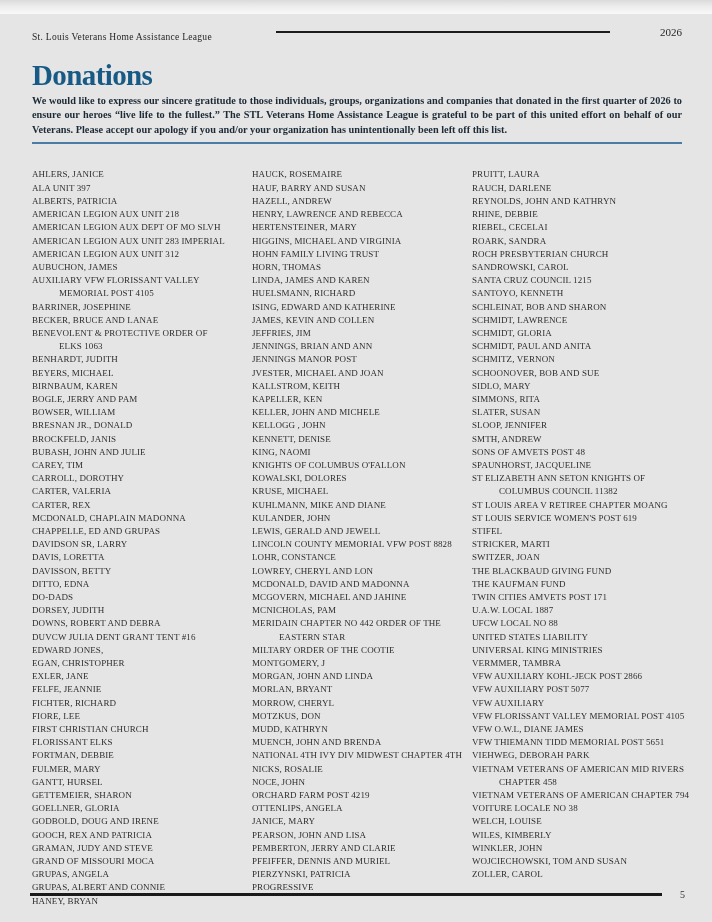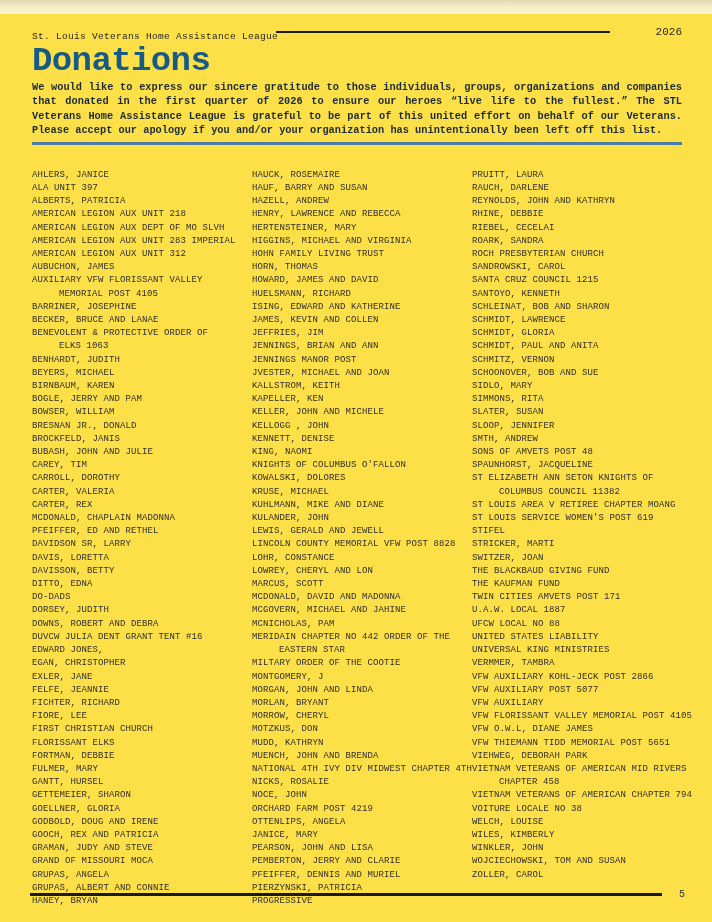--- a/index.html
+++ b/index.html
@@ -1,21 +1,21 @@
 <!DOCTYPE html>
 <html><head>
 <meta charset="utf-8">
 <style>
   html, body { margin: 0; padding: 0; background: #fff; }
   .page {
     position: relative;
     width: 712px;
     height: 922px;
-    background: #fde047;
-    font-family: Liberation Mono, monospace;
+    background: #e5e5e5;
+    font-family: Liberation Serif, serif;
     overflow: hidden;
     box-sizing: border-box;
   }
   .top-shade {
     position: absolute;
     top: 0; left: 0; right: 0;
     height: 14px;
     background: linear-gradient(180deg, #d7d7d7 0%, #ededed 40%, #ffffff 100%);
     opacity: .75;
   }
@@ -43,22 +43,22 @@
   .hdr-right {
     position: absolute;
     right: 0;
     top: 26px;
     font-size: 11px;
     color: #262626;
   }
 
   
   .page-title {
-    margin-top: 7px;
-    font-size: 34px;
+    margin-top: 21px;
+    font-size: 29px;
     line-height: 30px;
     font-weight: bold;
     letter-spacing: -0.6px;
     color: #175a85;
   }
   .intro {
     margin-top: 4px;
     font-size: 10.3px;
     line-height: 14.3px;
     font-weight: bold;
@@ -152,21 +152,21 @@
           <div class="donor-line">BOGLE, JERRY AND PAM</div>
           <div class="donor-line">BOWSER, WILLIAM</div>
           <div class="donor-line">BRESNAN JR., DONALD</div>
           <div class="donor-line">BROCKFELD, JANIS</div>
           <div class="donor-line">BUBASH, JOHN AND JULIE</div>
           <div class="donor-line">CAREY, TIM</div>
           <div class="donor-line">CARROLL, DOROTHY</div>
           <div class="donor-line">CARTER, VALERIA</div>
           <div class="donor-line">CARTER, REX</div>
           <div class="donor-line">MCDONALD, CHAPLAIN MADONNA</div>
-          <div class="donor-line">PFEIFFER, ED AND RETHEL</div>
+          <div class="donor-line">CHAPPELLE, ED AND GRUPAS</div>
           <div class="donor-line">DAVIDSON SR, LARRY</div>
           <div class="donor-line">DAVIS, LORETTA</div>
           <div class="donor-line">DAVISSON, BETTY</div>
           <div class="donor-line">DITTO, EDNA</div>
           <div class="donor-line">DO-DADS</div>
           <div class="donor-line">DORSEY, JUDITH</div>
           <div class="donor-line">DOWNS, ROBERT AND DEBRA</div>
           <div class="donor-line">DUVCW JULIA DENT GRANT TENT #16</div>
           <div class="donor-line">EDWARD JONES,</div>
           <div class="donor-line">EGAN, CHRISTOPHER</div>
@@ -191,21 +191,21 @@
         </div>
       <div class="donor-col">
           <div class="donor-line">HAUCK, ROSEMAIRE</div>
           <div class="donor-line">HAUF, BARRY AND SUSAN</div>
           <div class="donor-line">HAZELL, ANDREW</div>
           <div class="donor-line">HENRY, LAWRENCE AND REBECCA</div>
           <div class="donor-line">HERTENSTEINER, MARY</div>
           <div class="donor-line">HIGGINS, MICHAEL AND VIRGINIA</div>
           <div class="donor-line">HOHN FAMILY LIVING TRUST</div>
           <div class="donor-line">HORN, THOMAS</div>
-          <div class="donor-line">HOWARD, JAMES AND DAVID</div>
+          <div class="donor-line">LINDA, JAMES AND KAREN</div>
           <div class="donor-line">HUELSMANN, RICHARD</div>
           <div class="donor-line">ISING, EDWARD AND KATHERINE</div>
           <div class="donor-line">JAMES, KEVIN AND COLLEN</div>
           <div class="donor-line">JEFFRIES, JIM</div>
           <div class="donor-line">JENNINGS, BRIAN AND ANN</div>
           <div class="donor-line">JENNINGS MANOR POST</div>
           <div class="donor-line">JVESTER, MICHAEL AND JOAN</div>
           <div class="donor-line">KALLSTROM, KEITH</div>
           <div class="donor-line">KAPELLER, KEN</div>
           <div class="donor-line">KELLER, JOHN AND MICHELE</div>
@@ -214,21 +214,20 @@
           <div class="donor-line">KING, NAOMI</div>
           <div class="donor-line">KNIGHTS OF COLUMBUS O'FALLON</div>
           <div class="donor-line">KOWALSKI, DOLORES</div>
           <div class="donor-line">KRUSE, MICHAEL</div>
           <div class="donor-line">KUHLMANN, MIKE AND DIANE</div>
           <div class="donor-line">KULANDER, JOHN</div>
           <div class="donor-line">LEWIS, GERALD AND JEWELL</div>
           <div class="donor-line">LINCOLN COUNTY MEMORIAL VFW POST 8828</div>
           <div class="donor-line">LOHR, CONSTANCE</div>
           <div class="donor-line">LOWREY, CHERYL AND LON</div>
-          <div class="donor-line">MARCUS, SCOTT</div>
           <div class="donor-line">MCDONALD, DAVID AND MADONNA</div>
           <div class="donor-line">MCGOVERN, MICHAEL AND JAHINE</div>
           <div class="donor-line">MCNICHOLAS, PAM</div>
           <div class="donor-line">MERIDAIN CHAPTER NO 442 ORDER OF THE</div>
           <div class="donor-line cont">EASTERN STAR</div>
           <div class="donor-line">MILTARY ORDER OF THE COOTIE</div>
           <div class="donor-line">MONTGOMERY, J</div>
           <div class="donor-line">MORGAN, JOHN AND LINDA</div>
           <div class="donor-line">MORLAN, BRYANT</div>
           <div class="donor-line">MORROW, CHERYL</div>

